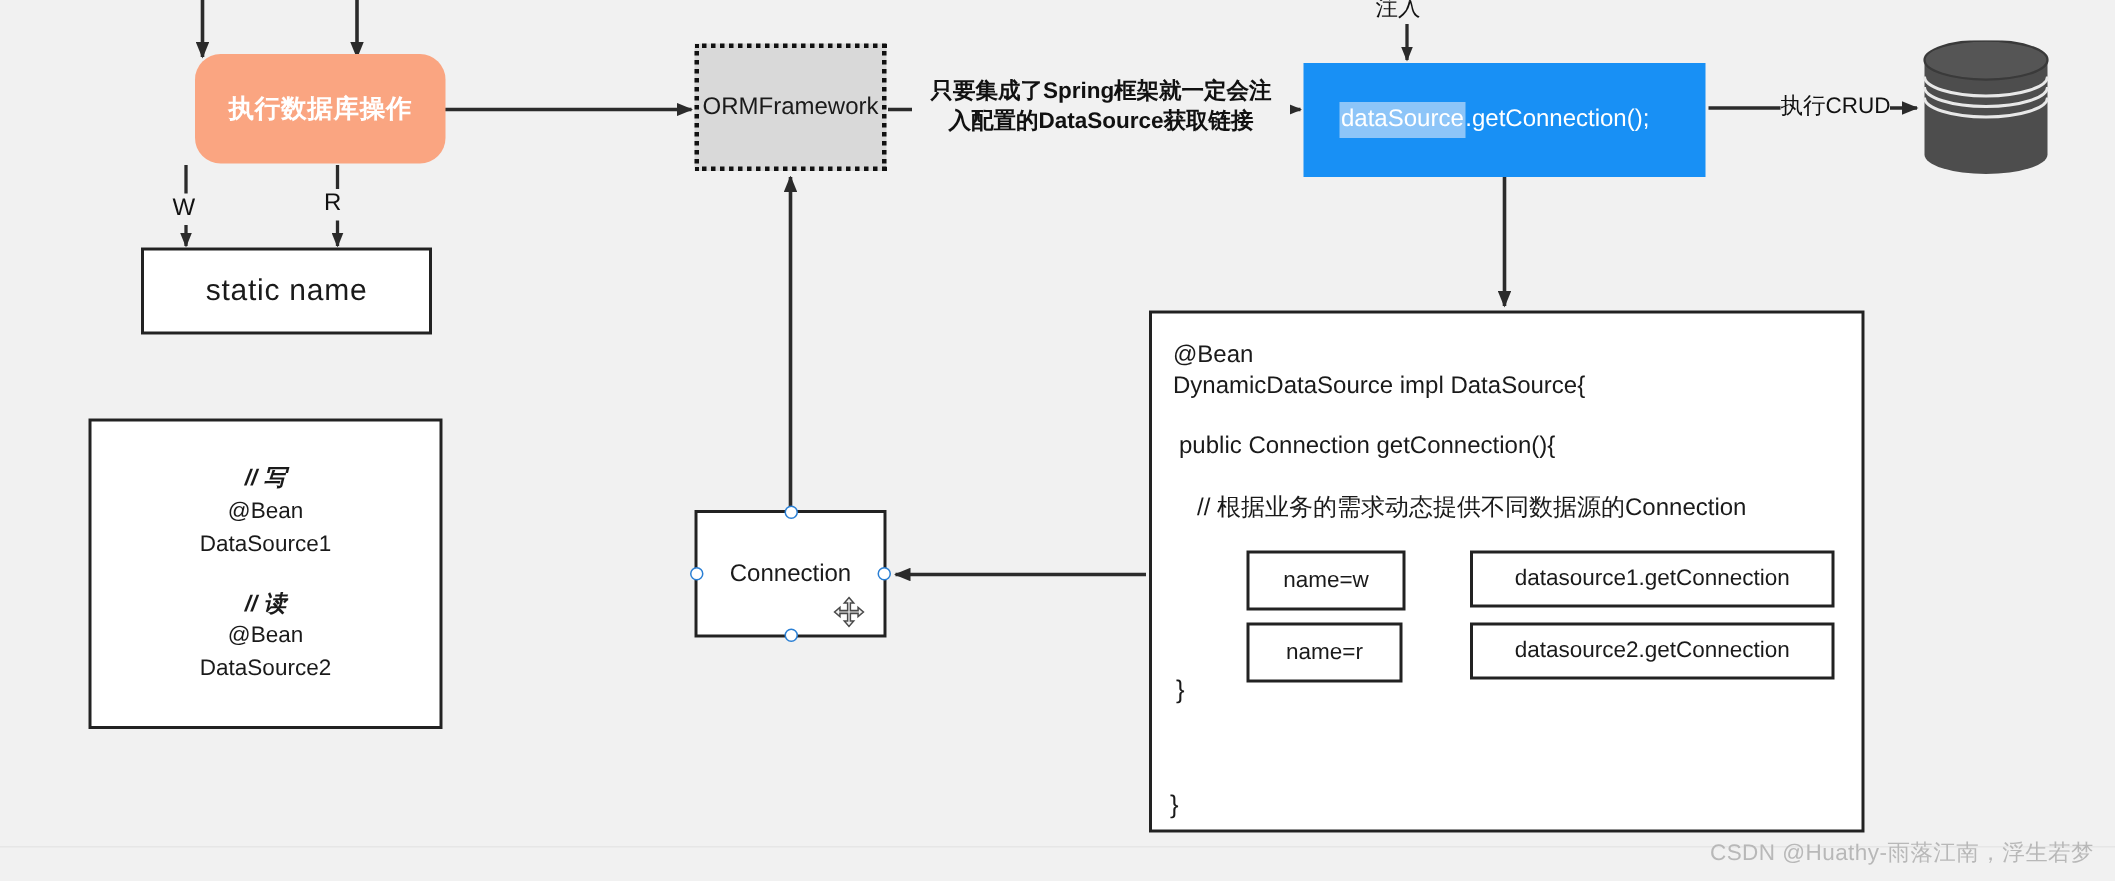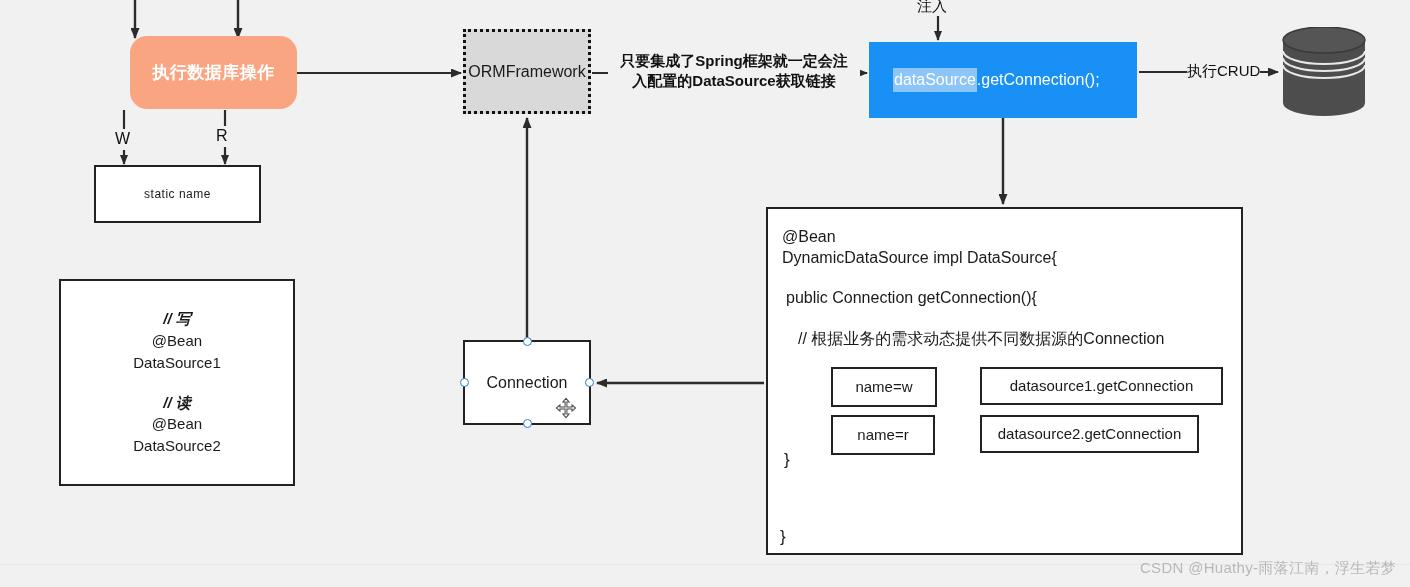--- a/index.html
+++ b/index.html
@@ -34,24 +34,24 @@
     border-radius: 17px;
     color: #ffffff;
     font-size: 17px;
     font-weight: bold;
     letter-spacing: 0.5px;
     margin-left: 36px;
   }
 
   
   .static-box {
-    left: 94px; top: 165px; width: 167px; height: 58px;
-    background: #ffffff;
-    border: 2px solid #222;
-    font-size: 12px;
+    left: 94px; top: 165px; width: 194px; height: 58px;
+    background: #ffffff;
+    border: 2px solid #222;
+    font-size: 20px;
     letter-spacing: 0.5px;
   }
 
   
   .bean-box {
     left: 59px; top: 279px; width: 236px; height: 207px;
     background: #ffffff;
     border: 2px solid #222;
     flex-direction: column;
     font-size: 15px;
@@ -136,21 +136,21 @@
     background: #ffffff;
     border: 2px solid #222;
     display: flex;
     align-items: center;
     justify-content: center;
     font-size: 15px;
   }
   .mb-w { left: 63px; top: 158px; width: 106px; height: 40px; }
   .mb-r { left: 63px; top: 206px; width: 104px; height: 40px; }
   .mb-ds1 { left: 212px; top: 158px; width: 243px; height: 38px; }
-  .mb-ds2 { left: 212px; top: 206px; width: 219px; height: 38px; text-align: center; }
+  .mb-ds2 { left: 212px; top: 206px; width: 243px; height: 38px; text-align: center; }
 
   
   .edge-label {
     position: absolute;
     background: #f1f1f1;
     font-size: 15px;
     line-height: 1.3;
     text-align: center;
     white-space: pre-line;
     color: #111;

